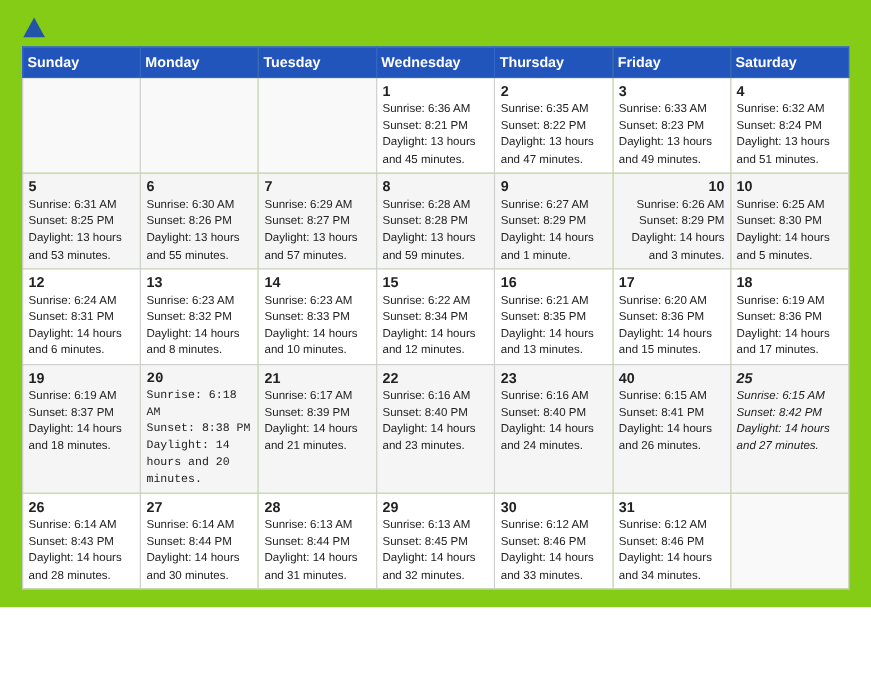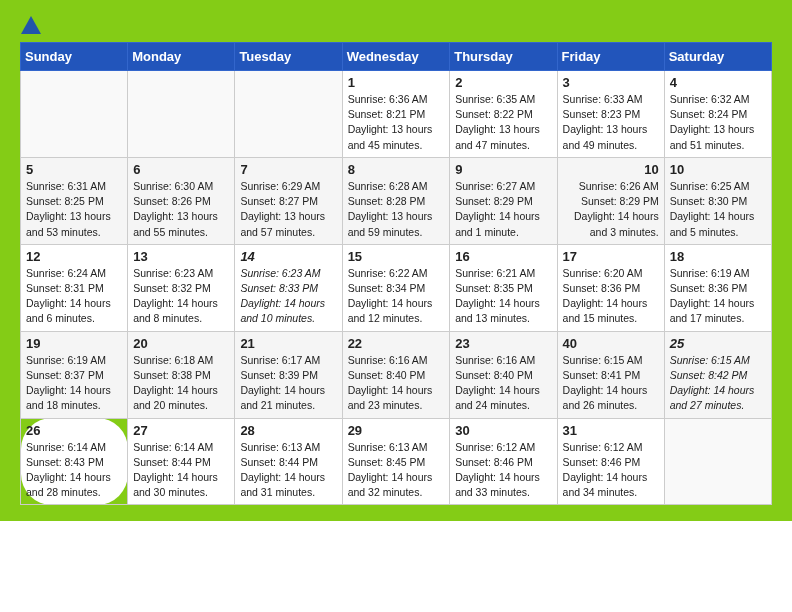--- a/index.html
+++ b/index.html
@@ -180,21 +180,21 @@
         </tr>
         <tr>
           <td style="background: rgb(255, 255, 255); margin-top: 20px;">
             <span class="day-number">12</span>
             <div class="day-info">Sunrise: 6:24 AM<br>Sunset: 8:31 PM<br>Daylight: 14 hours and 6 minutes.</div>
           </td>
           <td style="background: rgb(255, 255, 255);">
             <span class="day-number">13</span>
             <div class="day-info">Sunrise: 6:23 AM<br>Sunset: 8:32 PM<br>Daylight: 14 hours and 8 minutes.</div>
           </td>
-          <td style="background: rgb(255, 255, 255); font-style: italic;">
+          <td style="background: rgb(255, 255, 255);">
             <span class="day-number">14</span>
             <div class="day-info">Sunrise: 6:23 AM<br>Sunset: 8:33 PM<br>Daylight: 14 hours and 10 minutes.</div>
           </td>
           <td style="background: rgb(255, 255, 255);">
             <span class="day-number">15</span>
             <div class="day-info">Sunrise: 6:22 AM<br>Sunset: 8:34 PM<br>Daylight: 14 hours and 12 minutes.</div>
           </td>
           <td style="background: rgb(255, 255, 255);">
             <span class="day-number">16</span>
             <div class="day-info">Sunrise: 6:21 AM<br>Sunset: 8:35 PM<br>Daylight: 14 hours and 13 minutes.</div>
@@ -206,21 +206,21 @@
           <td style="background: rgb(255, 255, 255); margin-left: 16px;">
             <span class="day-number">18</span>
             <div class="day-info">Sunrise: 6:19 AM<br>Sunset: 8:36 PM<br>Daylight: 14 hours and 17 minutes.</div>
           </td>
         </tr>
         <tr>
           <td style="background: rgb(245, 245, 245);">
             <span class="day-number">19</span>
             <div class="day-info">Sunrise: 6:19 AM<br>Sunset: 8:37 PM<br>Daylight: 14 hours and 18 minutes.</div>
           </td>
-          <td style="background: rgb(245, 245, 245);">
+          <td style="background: rgb(245, 245, 245); font-family: Liberation Mono, monospace;">
             <span class="day-number">20</span>
             <div class="day-info">Sunrise: 6:18 AM<br>Sunset: 8:38 PM<br>Daylight: 14 hours and 20 minutes.</div>
           </td>
           <td style="background: rgb(245, 245, 245);">
             <span class="day-number">21</span>
             <div class="day-info">Sunrise: 6:17 AM<br>Sunset: 8:39 PM<br>Daylight: 14 hours and 21 minutes.</div>
           </td>
           <td style="background: rgb(245, 245, 245);">
             <span class="day-number">22</span>
             <div class="day-info">Sunrise: 6:16 AM<br>Sunset: 8:40 PM<br>Daylight: 14 hours and 23 minutes.</div>
@@ -232,21 +232,21 @@
           <td style="background: rgb(245, 245, 245);">
             <span class="day-number">40</span>
             <div class="day-info">Sunrise: 6:15 AM<br>Sunset: 8:41 PM<br>Daylight: 14 hours and 26 minutes.</div>
           </td>
           <td style="background: rgb(245, 245, 245); font-style: italic;">
             <span class="day-number">25</span>
             <div class="day-info">Sunrise: 6:15 AM<br>Sunset: 8:42 PM<br>Daylight: 14 hours and 27 minutes.</div>
           </td>
         </tr>
         <tr>
-          <td style="background: rgb(255, 255, 255); border-radius: 31px;">
+          <td style="background: rgb(255, 255, 255);">
             <span class="day-number">26</span>
             <div class="day-info">Sunrise: 6:14 AM<br>Sunset: 8:43 PM<br>Daylight: 14 hours and 28 minutes.</div>
           </td>
           <td style="background: rgb(255, 255, 255);">
             <span class="day-number">27</span>
             <div class="day-info">Sunrise: 6:14 AM<br>Sunset: 8:44 PM<br>Daylight: 14 hours and 30 minutes.</div>
           </td>
           <td style="background: rgb(255, 255, 255);">
             <span class="day-number">28</span>
             <div class="day-info">Sunrise: 6:13 AM<br>Sunset: 8:44 PM<br>Daylight: 14 hours and 31 minutes.</div>

